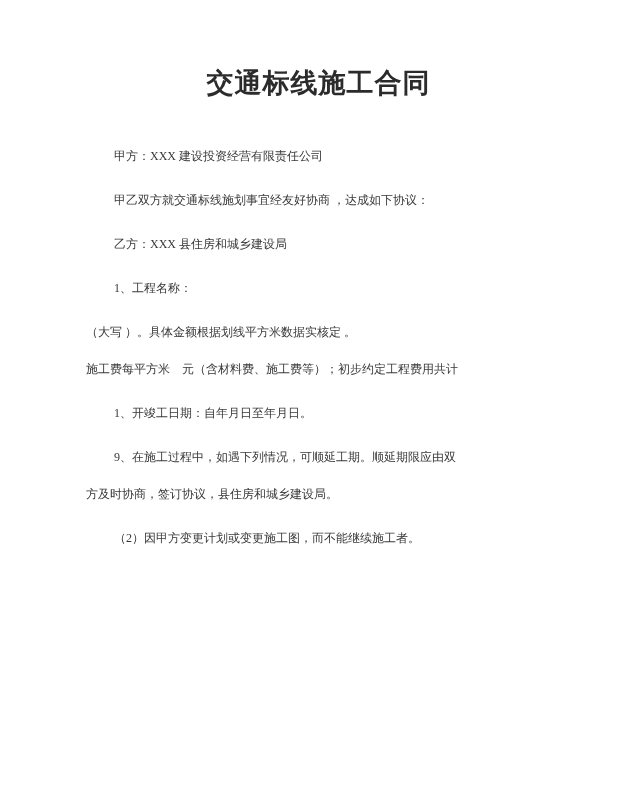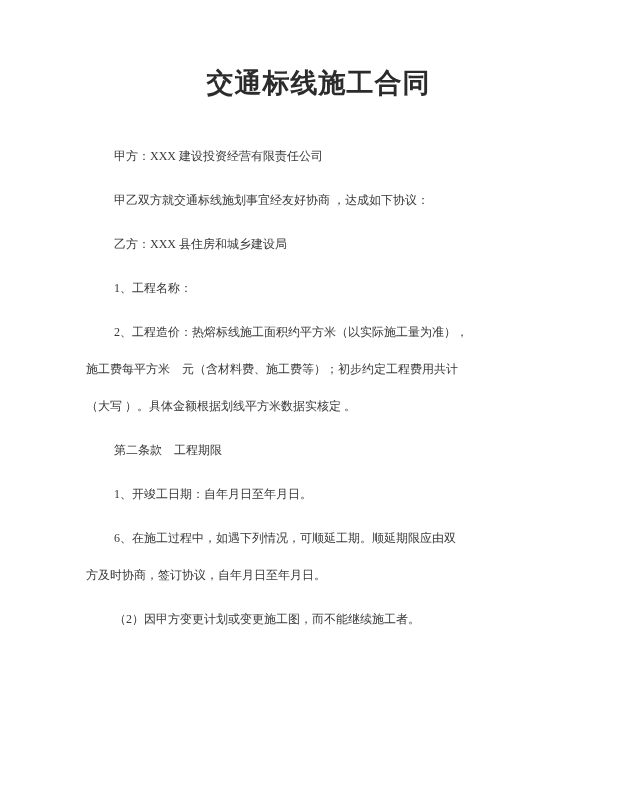--- a/index.html
+++ b/index.html
@@ -53,31 +53,27 @@
       <div class="paragraph">
         <div class="text-line indented">甲乙双方就交通标线施划事宜经友好协商 ，达成如下协议：</div>
       </div>
       <div class="paragraph">
         <div class="text-line indented">乙方：XXX 县住房和城乡建设局</div>
       </div>
       <div class="paragraph">
         <div class="text-line indented">1、工程名称：</div>
       </div>
       <div class="paragraph">
-        <div class="text-line indented">2、工程造价：热熔标线施工面积约平方米（以实际施工量为准），</div>
+        <div class="text-line">（大写 ）。具体金额根据划线平方米数据实核定 。</div>
         <div class="text-line">施工费每平方米　元（含材料费、施工费等）；初步约定工程费用共计</div>
-        <div class="text-line">（大写 ）。具体金额根据划线平方米数据实核定 。</div>
-      </div>
-      <div class="paragraph">
-        <div class="text-line indented">第二条款　工程期限</div>
       </div>
       <div class="paragraph">
         <div class="text-line indented">1、开竣工日期：自年月日至年月日。</div>
       </div>
       <div class="paragraph">
-        <div class="text-line indented">6、在施工过程中，如遇下列情况，可顺延工期。顺延期限应由双</div>
-        <div class="text-line">方及时协商，签订协议，自年月日至年月日。</div>
+        <div class="text-line indented">9、在施工过程中，如遇下列情况，可顺延工期。顺延期限应由双</div>
+        <div class="text-line">方及时协商，签订协议，县住房和城乡建设局。</div>
       </div>
       <div class="paragraph">
         <div class="text-line indented">（2）因甲方变更计划或变更施工图，而不能继续施工者。</div>
       </div>
     </div>
 </div>
 
 </body></html>

